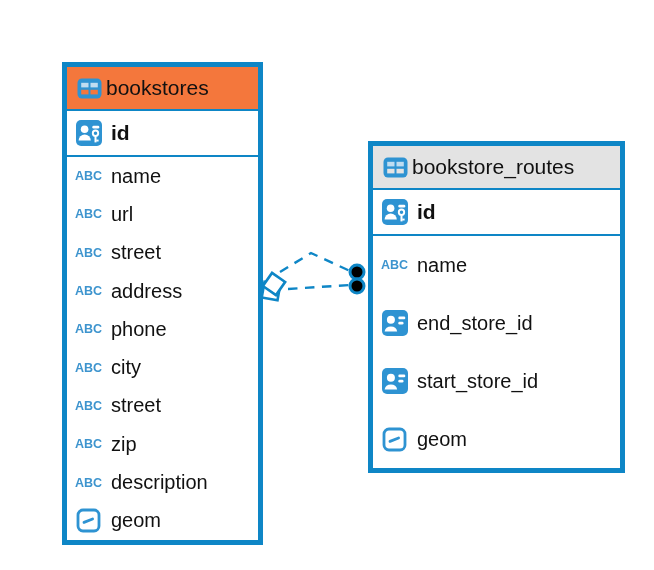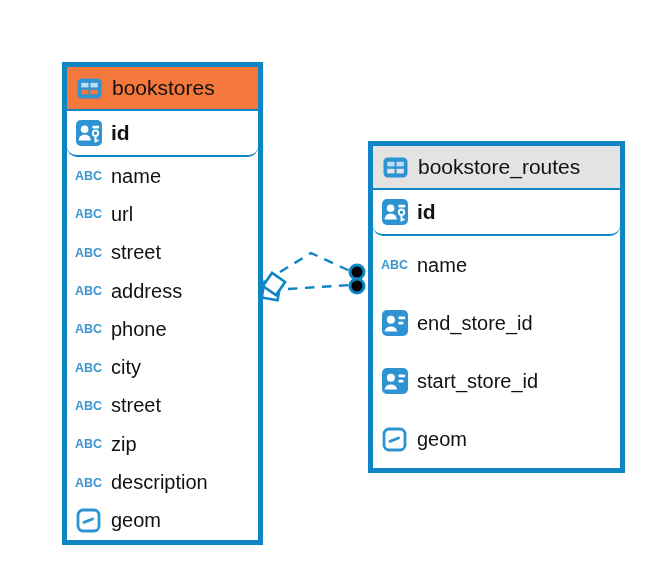--- a/index.html
+++ b/index.html
@@ -14,21 +14,21 @@
     position: absolute;
     box-sizing: border-box;
     border: 5px solid #0E86C6;
     background: #fff;
     display: flex;
     flex-direction: column;
   }
   .thead {
     display: flex;
     align-items: center;
-    gap: 9px;
+    gap: 3px;
     padding: 0 9px;
     height: 42px;
     flex: none;
     border-bottom: 2px solid #0E86C6;
     font-size: 21px;
     color: #111;
   }
   .fields {
     flex: 1;
     display: flex;
@@ -43,21 +43,20 @@
     color: #111;
     flex: 1;
     min-height: 0;
   }
   .trow.pk {
     flex: none;
     height: 44px;
     border-bottom: 2px solid #0E86C6;
     font-weight: bold;
     font-size: 21px;
-    border-radius: 10px;
   }
   .ficon {
     width: 27px;
     flex: none;
     display: flex;
     align-items: center;
     justify-content: center;
     text-align: right;
   }
   .abc-glyph {

